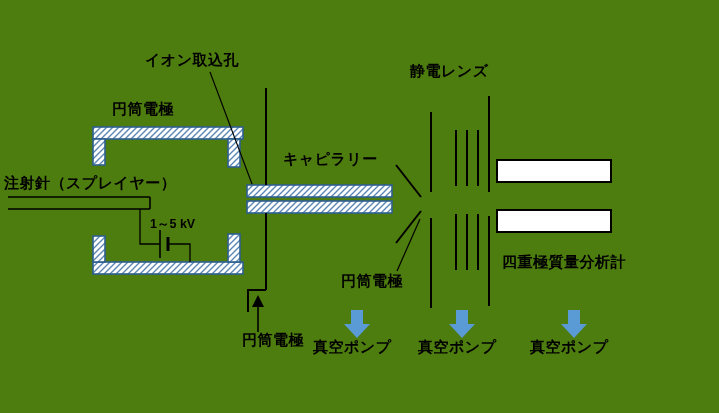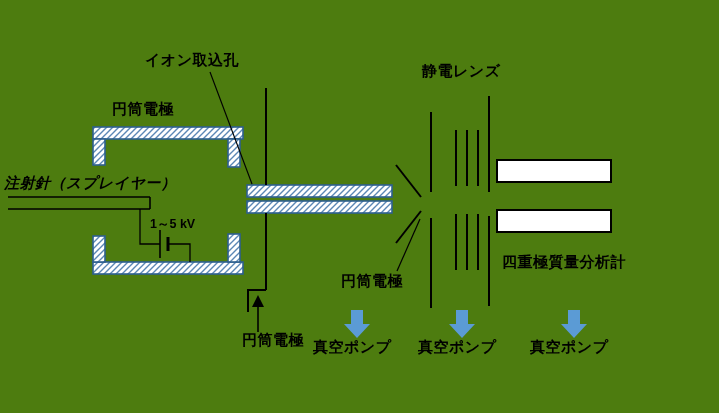--- a/index.html
+++ b/index.html
@@ -95,26 +95,27 @@
       <polygon points="351,310 363,310 363,324 370,324 357,338 344,324 351,324" fill="#5b9bd5"></polygon>
       <polygon points="456,310 468,310 468,324 475,324 462,338 449,324 456,324" fill="#5b9bd5"></polygon>
       <polygon points="568,310 580,310 580,324 587,324 574,338 561,324 568,324" fill="#5b9bd5"></polygon>
     </g>
   </svg>
 
   <div class="label" style="left:145px; top:51px;">イオン取込孔</div>
 
   <div class="label" style="left:96px; top:100px;margin-left:16px;">円筒電極</div>
 
-  <div class="label" style="left:4px; top:174px;font-style:italic;">注射針（スプレイヤー）</div>
+  <div class="label" style="left:4px; top:174px;">注射針（スプレイヤー）</div>
 
   <div class="label small" style="left:150px; top:217px;">1～5 kV</div>
 
+  <div class="label" style="left:283px; top:150px;">キャピラリー</div>
 
-  <div class="label" style="left:410px; top:62px;margin-left:12px;">静電レンズ</div>
+  <div class="label" style="left:410px; top:62px;">静電レンズ</div>
 
   <div class="label" style="left:341px; top:272px;">円筒電極</div>
 
   <div class="label" style="left:242px; top:331px;">円筒電極</div>
 
   <div class="label" style="left:502px; top:253px;">四重極質量分析計</div>
 
   <div class="label" style="left:313px; top:338px;">真空ポンプ</div>
 
   <div class="label" style="left:418px; top:338px;">真空ポンプ</div>

